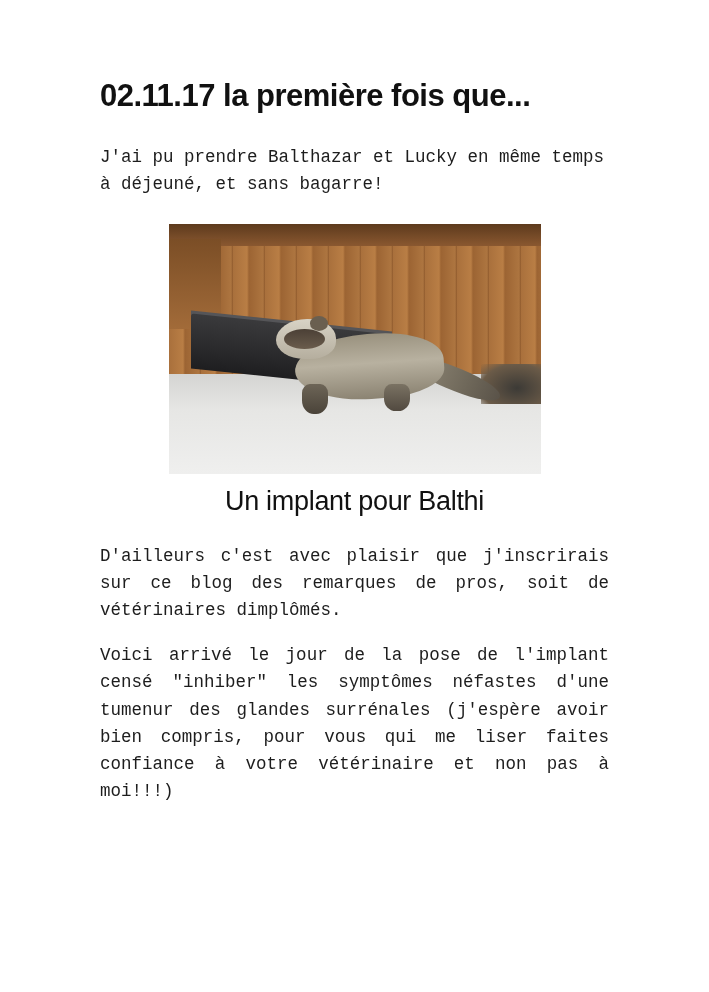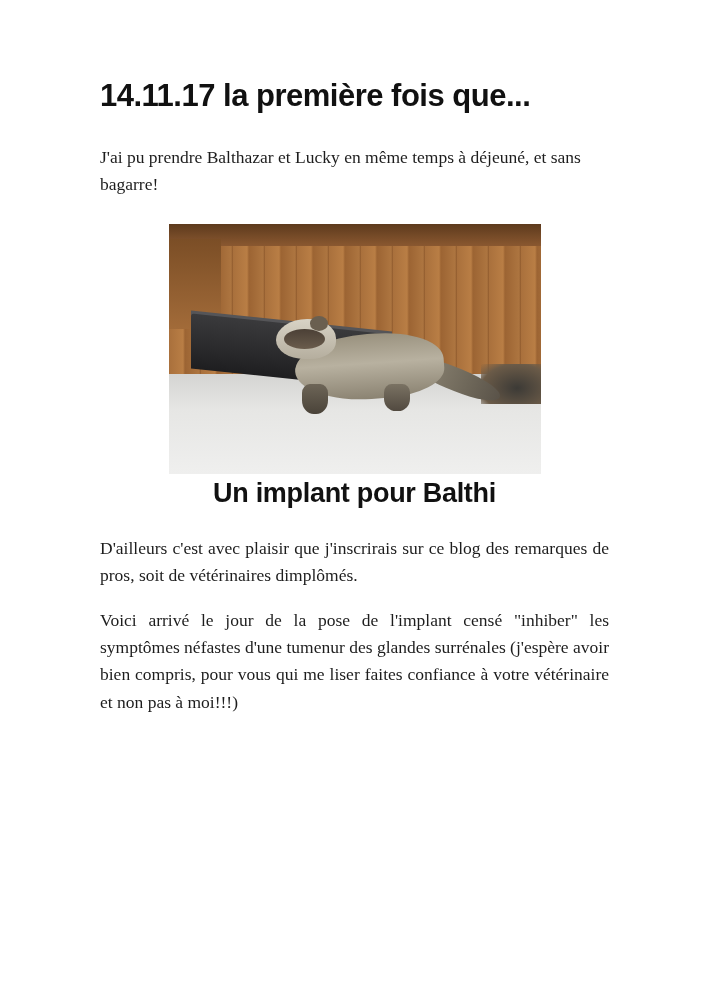--- a/index.html
+++ b/index.html
@@ -25,21 +25,21 @@
     font-family: "Liberation Sans", sans-serif;
     font-weight: bold;
     font-size: 31px;
     letter-spacing: -0.5px;
     color: #111111;
     margin: 0;
     padding-top: 78px;
     line-height: 1.15;
   }
   .body-text {
-    font-family: Liberation Serif, serif;
+    font-family: Liberation Mono, monospace;
     font-size: 17.5px;
     line-height: 1.55;
     color: #1d1d1d;
     margin: 0;
   }
   .intro-para {
     margin-top: 30px;
     text-align: left;
   }
   .photo-wrap {
@@ -138,25 +138,25 @@
   }
   .ph-ferret-tail {
     position: absolute;
     left: 66%; top: 58%; width: 24%; height: 9%;
     background: linear-gradient(90deg, #8d8574 0%, #6f685a 60%, #5a5349 100%);
     border-radius: 40% 50% 50% 40%;
     transform: rotate(22deg);
   }
   .section-title {
     font-family: "Liberation Sans", sans-serif;
-    font-weight: bold;
+    font-weight: normal;
     font-size: 27px;
     color: #111111;
     text-align: center;
-    margin: 4px;
+    margin: 12px;
     letter-spacing: -0.3px;
   }
   .para-justified {
     text-align: justify;
     margin-top: 26px;
   }
   .para-justified + .para-justified {
     margin-top: 18px;
   }
   .page-number {
@@ -168,21 +168,21 @@
     font-family: "Liberation Serif", serif;
     font-size: 10px;
     color: #4a4a4a;
   }
 </style>
 </head>
 <body>
 
 <div class="page">
 
-  <h1 class="page-title">14.11.17 la première fois que...</h1>
+  <h1 class="page-title">02.11.17 la première fois que...</h1>
 
   <p class="body-text intro-para">J'ai pu prendre Balthazar et Lucky en même temps à déjeuné, et sans bagarre!</p>
 
   <div class="photo-wrap">
     <div class="photo">
       <div class="ph-wall"></div>
       <div class="ph-wall-top"></div>
       <div class="ph-wall-left"></div>
       <div class="ph-floor"></div>
       <div class="ph-tray-edge"></div>

